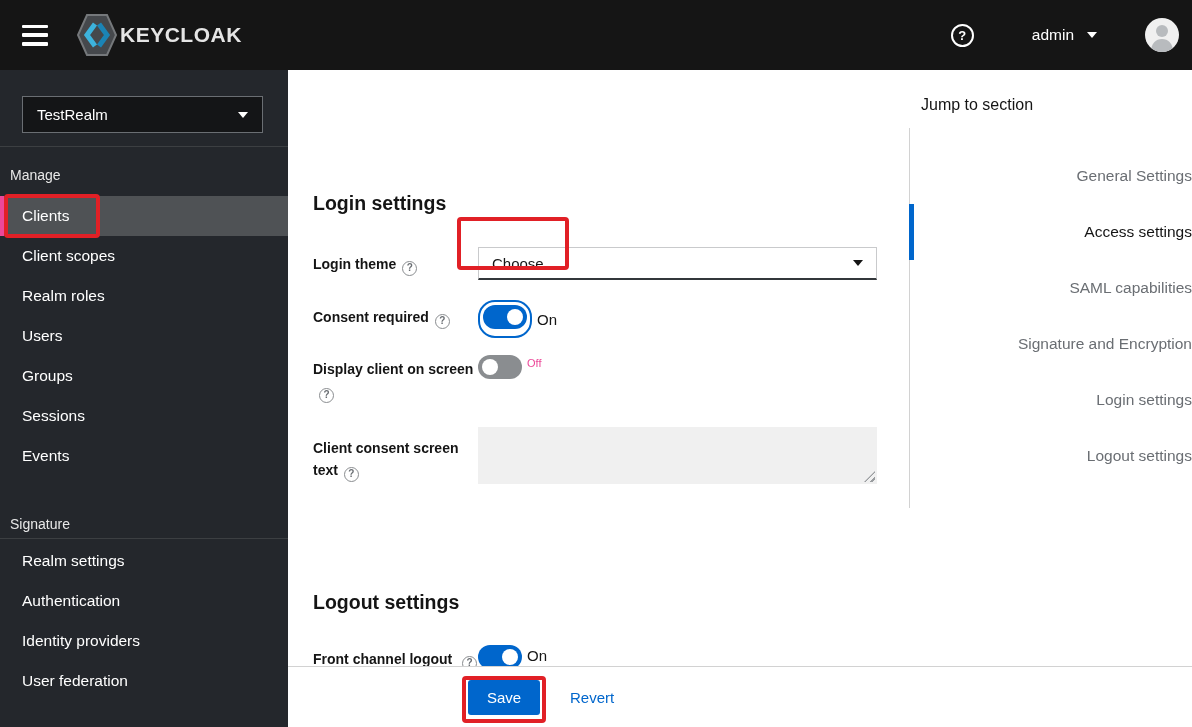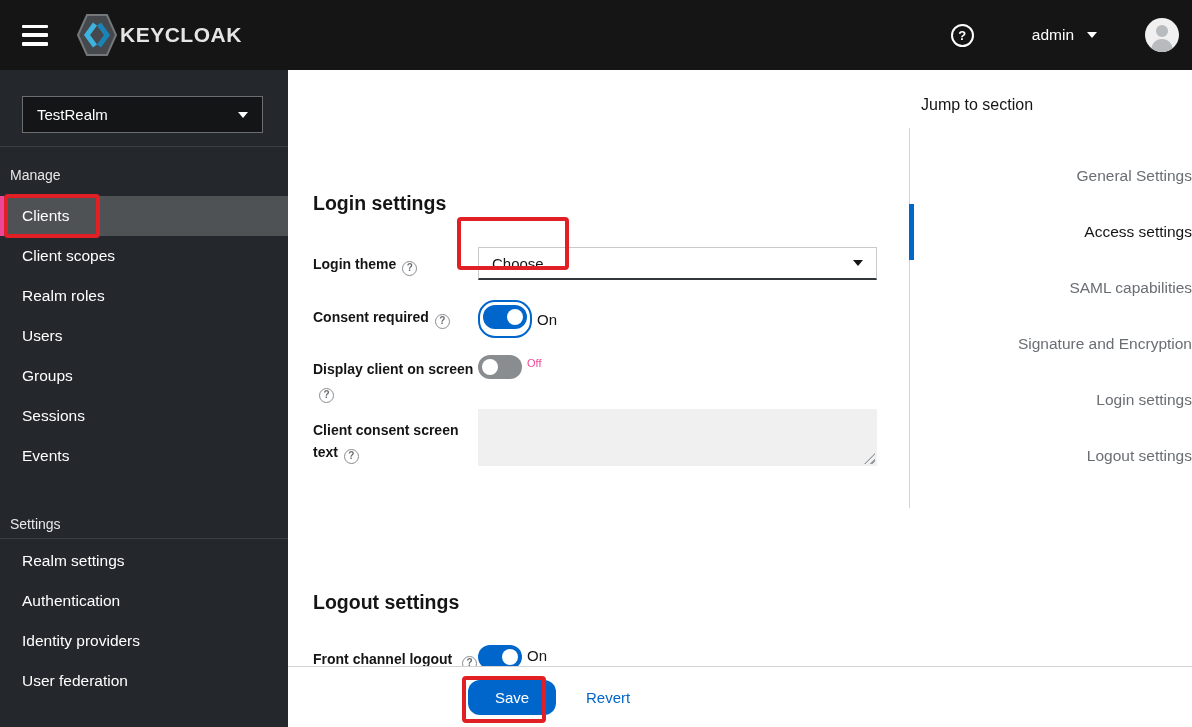--- a/index.html
+++ b/index.html
@@ -81,21 +81,21 @@
                padding: 20px 0 24px 0; position: relative; text-align: right; }
   .jump-list li { position: relative; height: 56px; line-height: 56px; padding-left: 16px;
                   font-size: 15.5px; color: #6a6e73; cursor: pointer; }
   .jump-list li.active { color: #151515; }
   .jump-list li.active::before { content: ""; position: absolute; left: -1px; top: 0; bottom: 0;
                                  width: 5px; background: #0066cc; }
 
   
   .footer { position: absolute; left: 0; right: 0; bottom: 0; height: 61px; border-top: 1px solid #d2d2d2;
             background: #fff; display: flex; align-items: center; gap: 30px; padding-left: 180px; }
-  .save-btn { width: 88px; height: 35px; background: #0066cc; color: #fff; border: none; border-radius: 12px;
+  .save-btn { width: 72px; height: 35px; background: #0066cc; color: #fff; border: none; border-radius: 3px;
               font-size: 15px; font-family: "Liberation Sans", sans-serif; cursor: pointer; }
   .revert-link { color: #0066cc; font-size: 15px; text-decoration: none; cursor: pointer; }
 
   
   .annotation { position: absolute; border: 4px solid #e12026; border-radius: 4px; pointer-events: none; }
   .ann-clients { left: 4px; top: 194px; width: 96px; height: 44px; }
   .ann-consent { left: 457px; top: 217px; width: 112px; height: 53px; }
   .ann-save { left: 462px; top: 676px; width: 84px; height: 47px; }
 </style>
 </head>
@@ -143,21 +143,21 @@
     <div class="nav-title">Manage</div>
     <ul class="side-nav">
       <li class="active">Clients</li>
       <li>Client scopes</li>
       <li>Realm roles</li>
       <li>Users</li>
       <li>Groups</li>
       <li>Sessions</li>
       <li>Events</li>
     </ul>
-    <div class="nav-title configure">Settings</div>
+    <div class="nav-title configure">Signature</div>
     <hr class="side-divider2">
     <ul class="side-nav second">
       <li>Realm settings</li>
       <li>Authentication</li>
       <li>Identity providers</li>
       <li>User federation</li>
     </ul>
   </aside>
 
   <main class="main">
@@ -197,21 +197,21 @@
           </span>
       </div>
       <div class="switch-wrap" style="align-items:flex-start">
         <button class="switch off" style="margin-top:2px">
             <span class="knob"></span>
           </button>
         <span class="state-off" style="margin-top:4px">Off</span>
       </div>
     </div>
 
-    <div class="form-row" style="top:269px">
+    <div class="form-row" style="top:287px">
       <div class="field-label" style="padding-top:80px">
         <span>Client consent screen text</span><span class="q-icon">
             <span>?</span>
           </span>
       </div>
       <div class="textarea-wrap" style="margin-top:70px">
         <textarea style=""></textarea>
       </div>
     </div>
 

